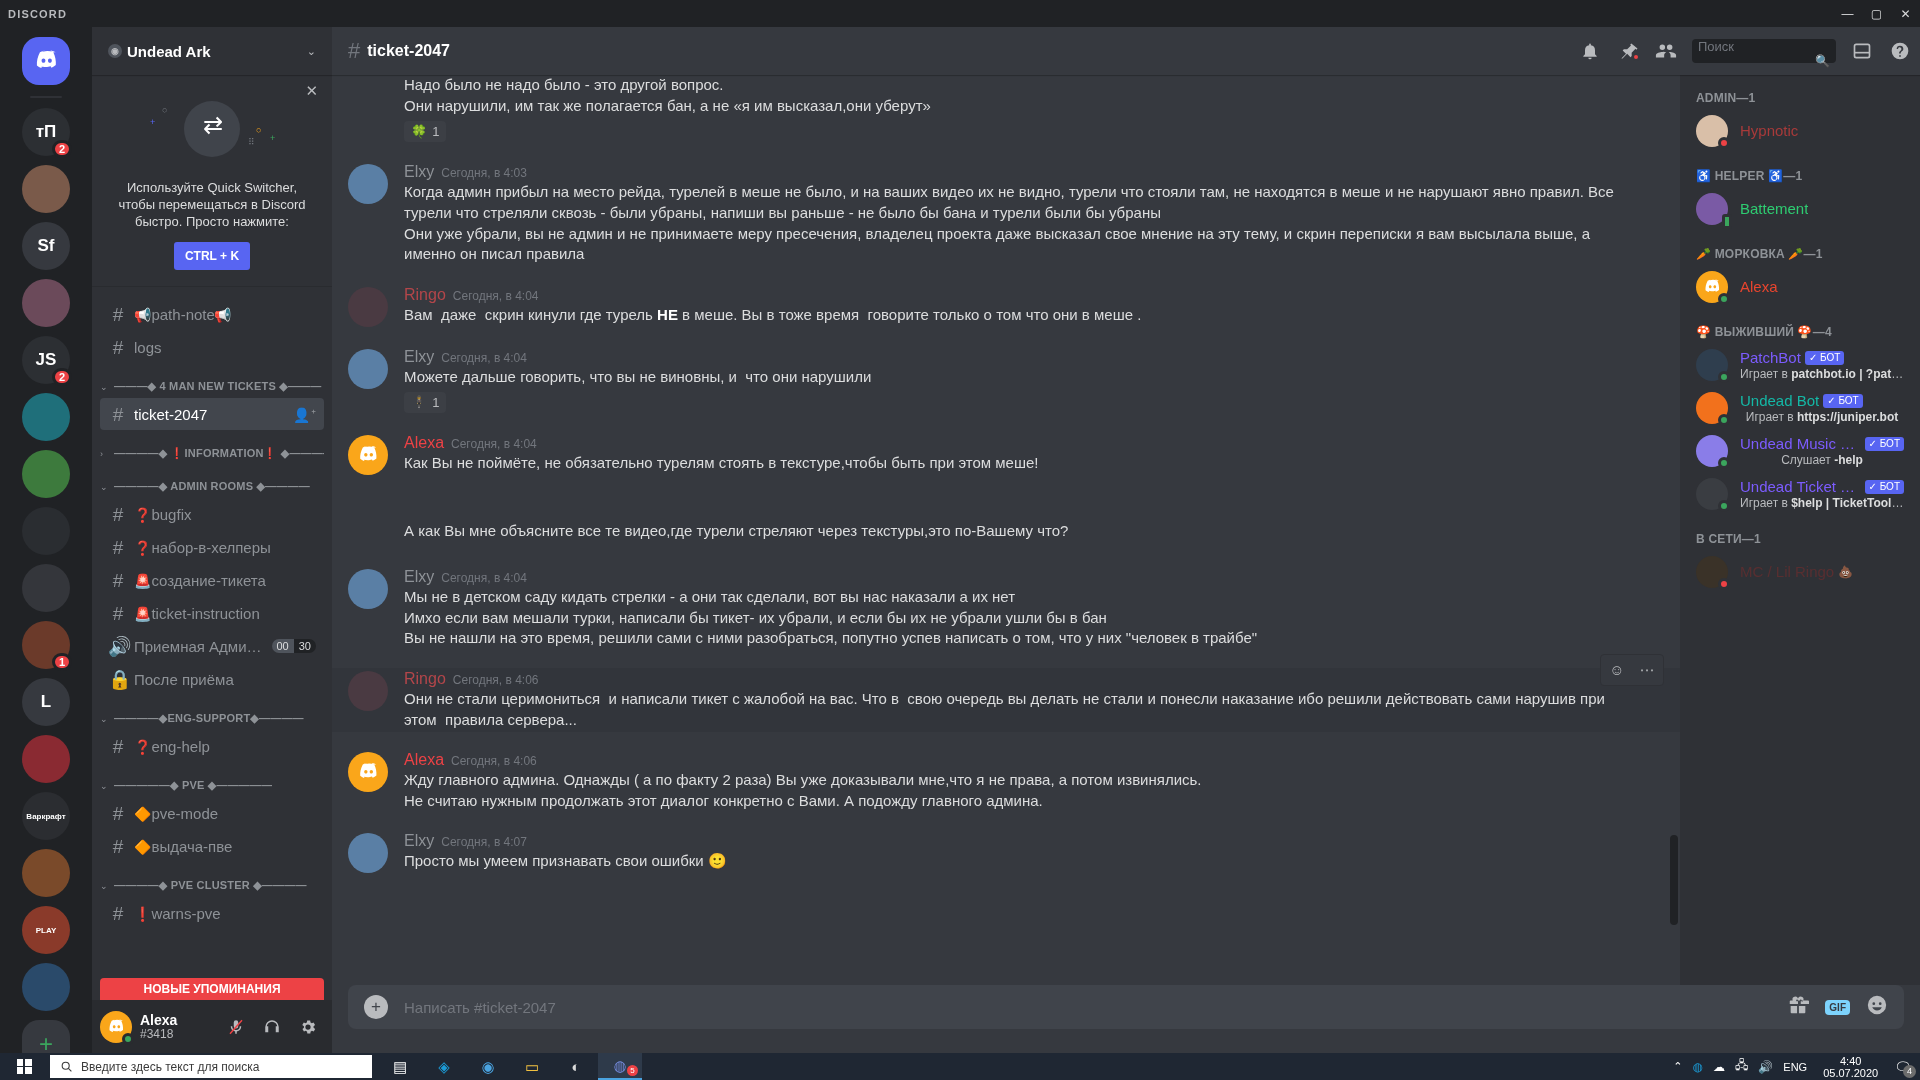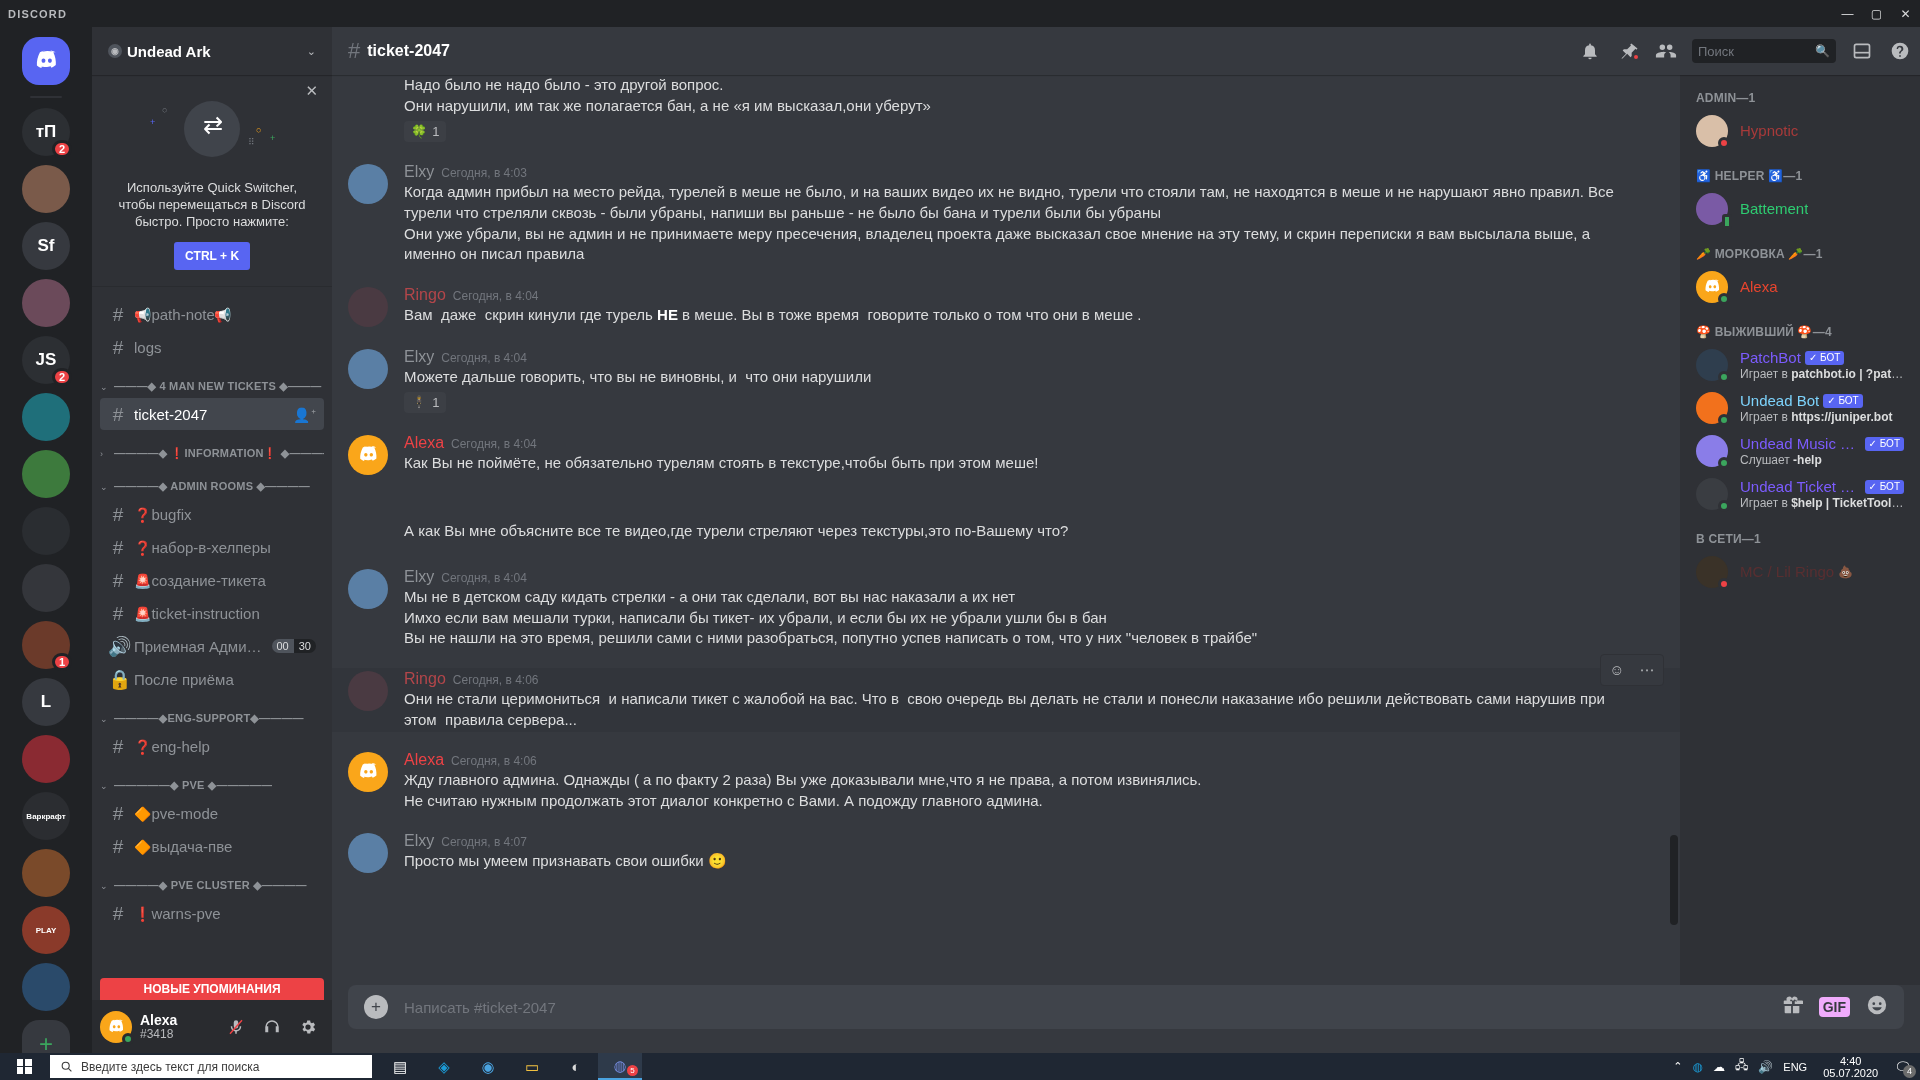--- a/index.html
+++ b/index.html
@@ -190,21 +190,21 @@
     color: #b9bbbe; font-size: 19px; cursor: pointer; position: relative;
     display: flex; align-items: center; justify-content: center;
     width: 24px; height: 24px;
   }
   .hdr-ico .mini-dot {
     position: absolute; right: 0px; bottom: 2px; width: 8px; height: 8px;
     border-radius: 50%; background: #ed4245; border: 2px solid #36393f;
   }
   .search-box {
     width: 144px; height: 24px; background: #202225; border-radius: 4px;
-    display: flex; align-items: center; padding: 0 6px;
+    display: flex; align-items: center; padding: 0 6px; flex-direction: column;
   }
   .search-box input {
     background: transparent; border: none; outline: none; color: #dcddde;
     font-size: 13px; width: 100%; font-family: "Liberation Sans", sans-serif;
   }
   .search-box input::placeholder { color: #72767d; }
   .search-ico { color: #72767d; font-size: 12px; margin-left: auto; }
 
   .chat-body { flex: 1; display: flex; min-height: 0; }
   .messages {
@@ -265,21 +265,21 @@
   }
   .comp-plus {
     width: 24px; height: 24px; border-radius: 50%; background: #b9bbbe;
     color: #40444b; font-size: 17px; display: flex; align-items: center;
     justify-content: center; flex-shrink: 0; cursor: pointer; font-weight: 300;
   }
   .comp-input { flex: 1; color: #72767d; font-size: 15px; }
   .comp-icons { display: flex; align-items: center; gap: 16px; }
   .comp-ico { color: #b9bbbe; font-size: 19px; cursor: pointer; }
   .gif-badge {
-    background: #f0abfc; color: #36393f; font-size: 14px; font-weight: bold;
+    background: #7dd3fc; color: #36393f; font-size: 10px; font-weight: bold;
     border-radius: 4px; padding: 2px 4px; cursor: pointer;
   }
 
   
   .members {
     width: 240px; background: #2f3136; overflow: hidden; flex-shrink: 0;
     padding: 16px 0 0 0;
   }
   .mem-group {
     color: #8e9297; font-size: 12px; font-weight: bold; letter-spacing: 0.2px;
@@ -293,21 +293,21 @@
   .mem-avatar {
     width: 32px; height: 32px; border-radius: 50%; flex-shrink: 0;
     position: relative; overflow: visible;
     display: flex; align-items: center; justify-content: center;
     color: #fff; font-size: 16px;
   }
   .mem-avatar .inner {
     width: 32px; height: 32px; border-radius: 50%; overflow: hidden;
     display: flex; align-items: center; justify-content: center;
   }
-  .mem-info { min-width: 0; flex: 1; line-height: 1.2; }
+  .mem-info { min-width: 0; flex: 1; line-height: 1.2; text-align: center; }
   .mem-name-row { display: flex; align-items: center; gap: 4px; min-width: 0; }
   .mem-name {
     font-size: 15px; font-weight: 500; white-space: nowrap;
     overflow: hidden; text-overflow: ellipsis;
   }
   .bot-tag {
     background: #5865f2; color: #fff; font-size: 10px; font-weight: 500;
     border-radius: 3px; padding: 1px 4px; flex-shrink: 0;
     display: flex; align-items: center; gap: 2px;
   }
@@ -791,21 +791,21 @@
               <div class="mem-activity">Играет в <b>patchbot.io | ?patch…</b></div>
             </div>
           </div>
           <div class="mem">
             <div class="mem-avatar">
               <div class="inner" style="background: rgb(242, 113, 28);"></div>
               <span class="status-dot st-online" style="border-color: rgb(47, 49, 54);"></span>
             </div>
             <div class="mem-info">
               <div class="mem-name-row">
-                <span class="mem-name" style="color:#7dd3fc">Undead Bot</span>
+                <span class="mem-name" style="color:#14b8a6">Undead Bot</span>
                 <span class="bot-tag">✓ БОТ</span>
               </div>
               <div class="mem-activity">Играет в <b>https://juniper.bot</b></div>
             </div>
           </div>
           <div class="mem">
             <div class="mem-avatar">
               <div class="inner" style="background: rgb(138, 125, 232);"></div>
               <span class="status-dot st-online" style="border-color: rgb(47, 49, 54);"></span>
             </div>

